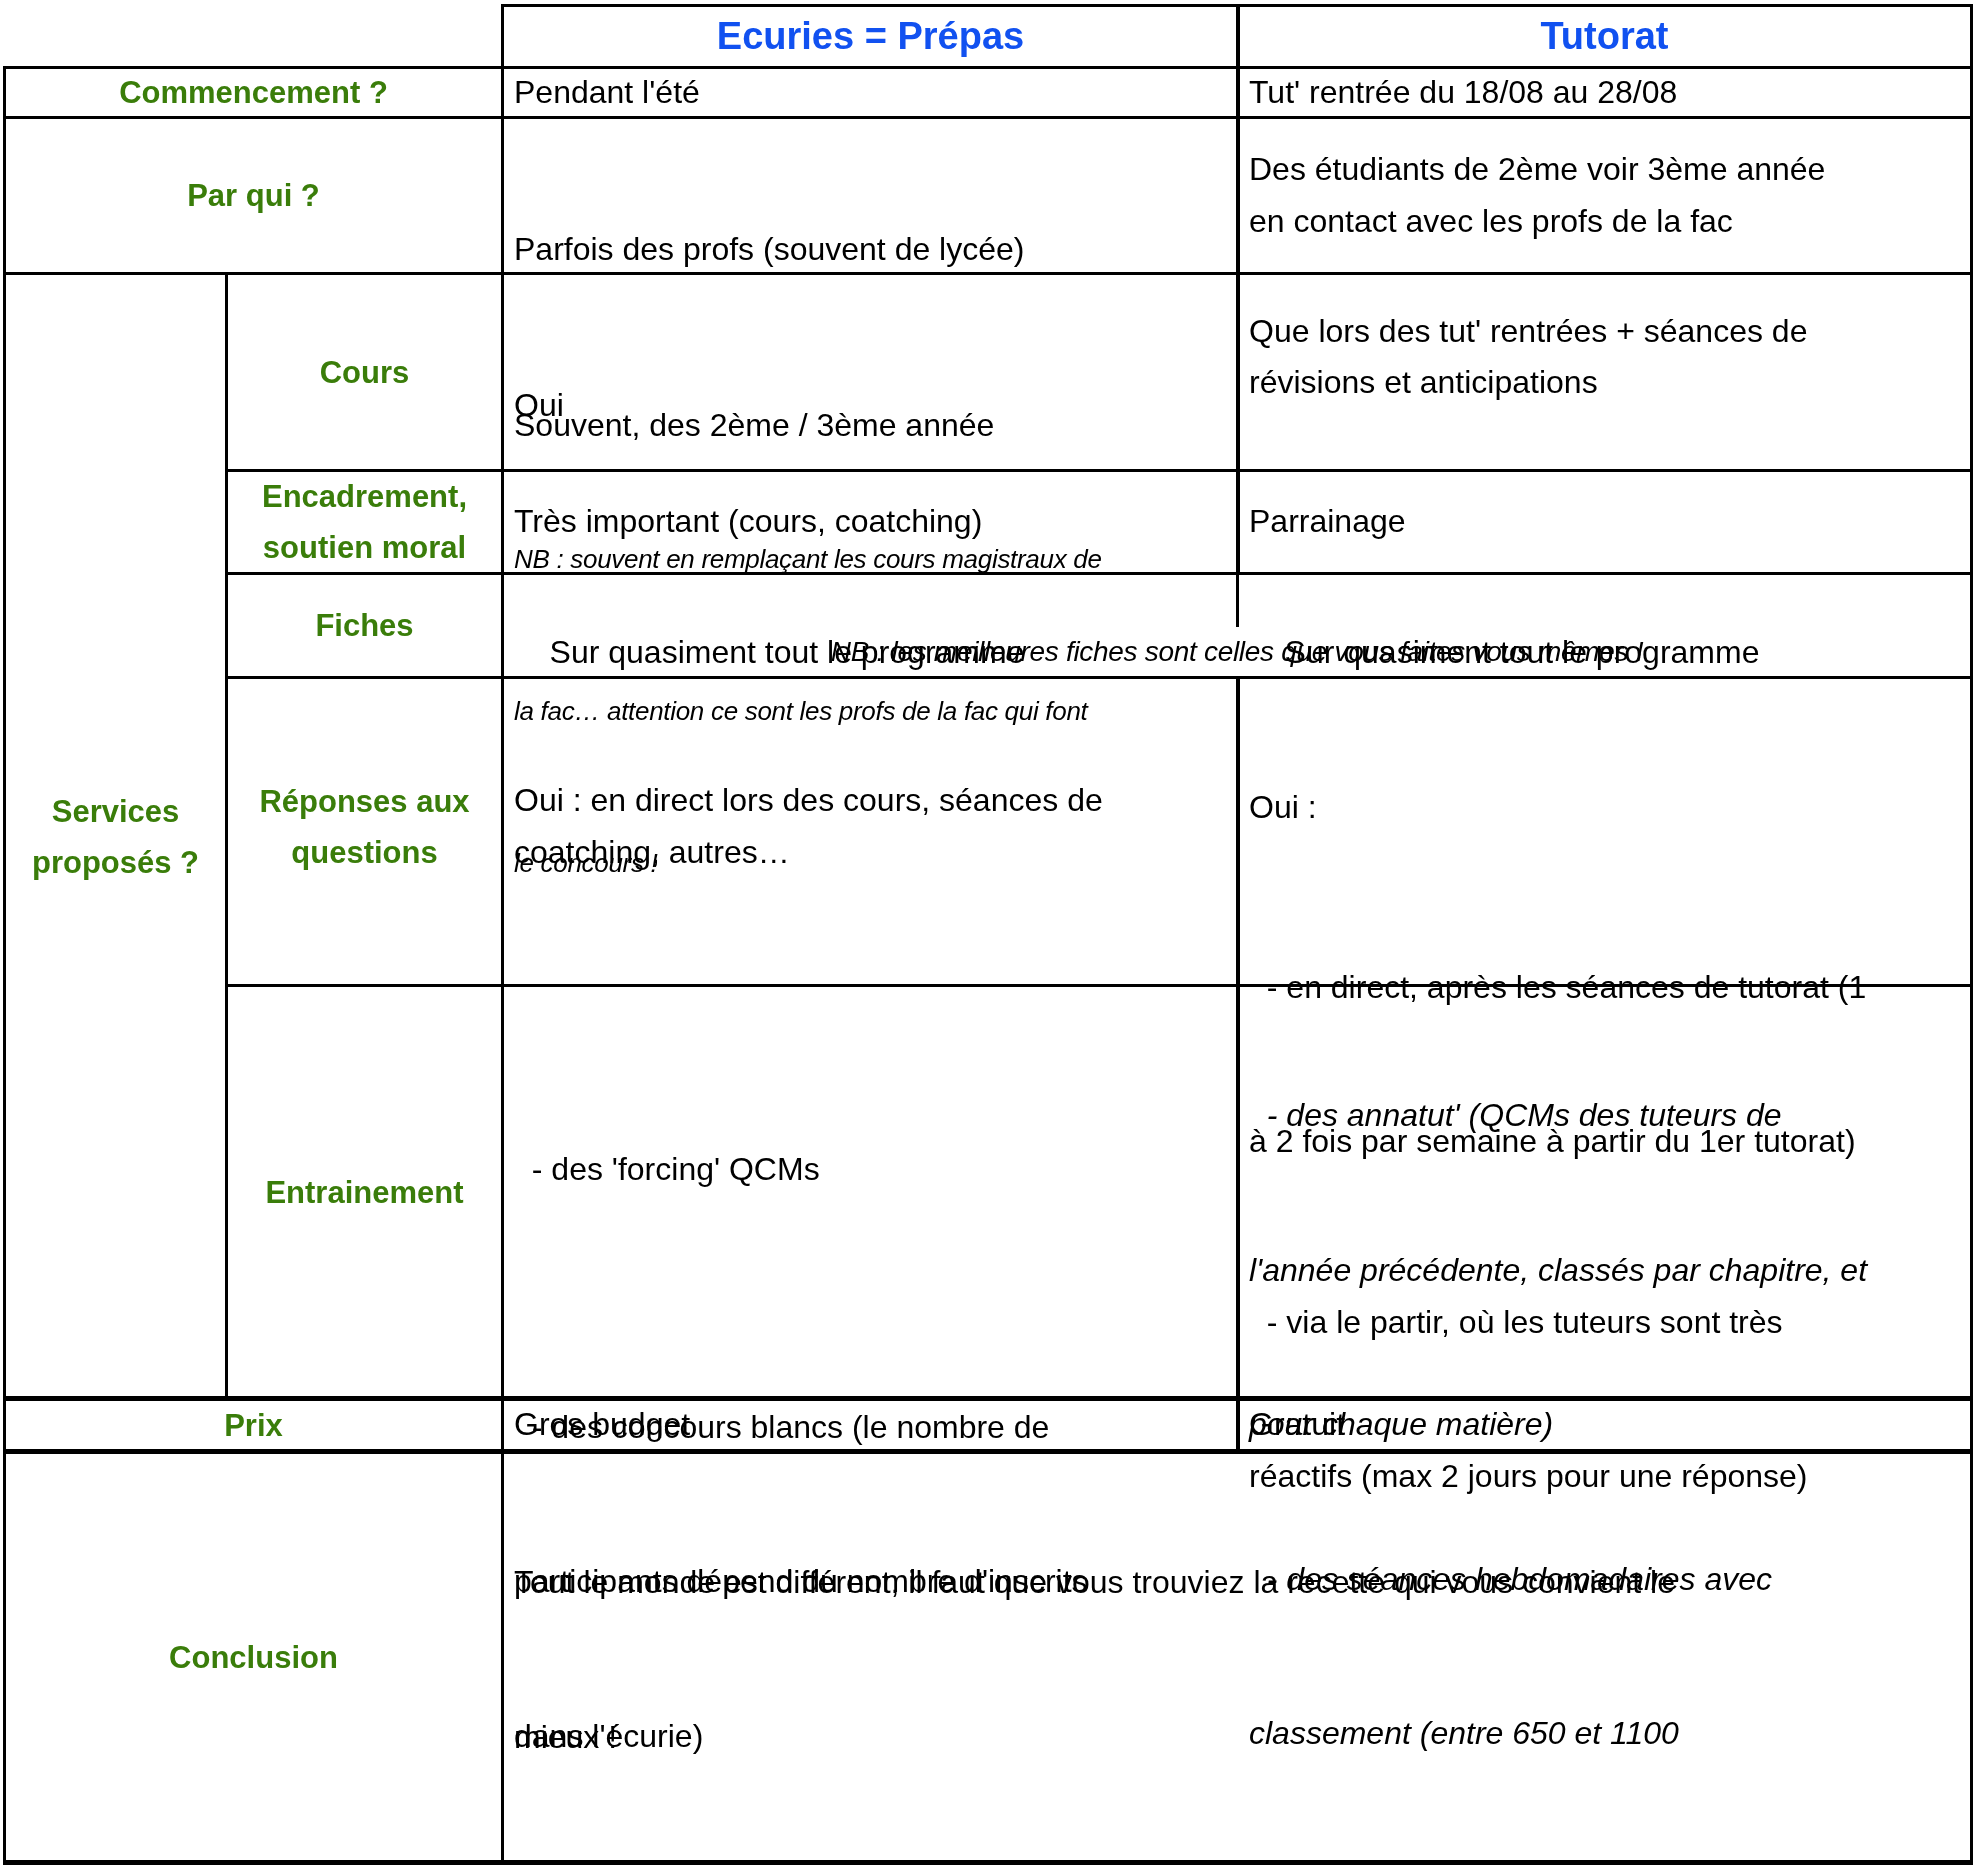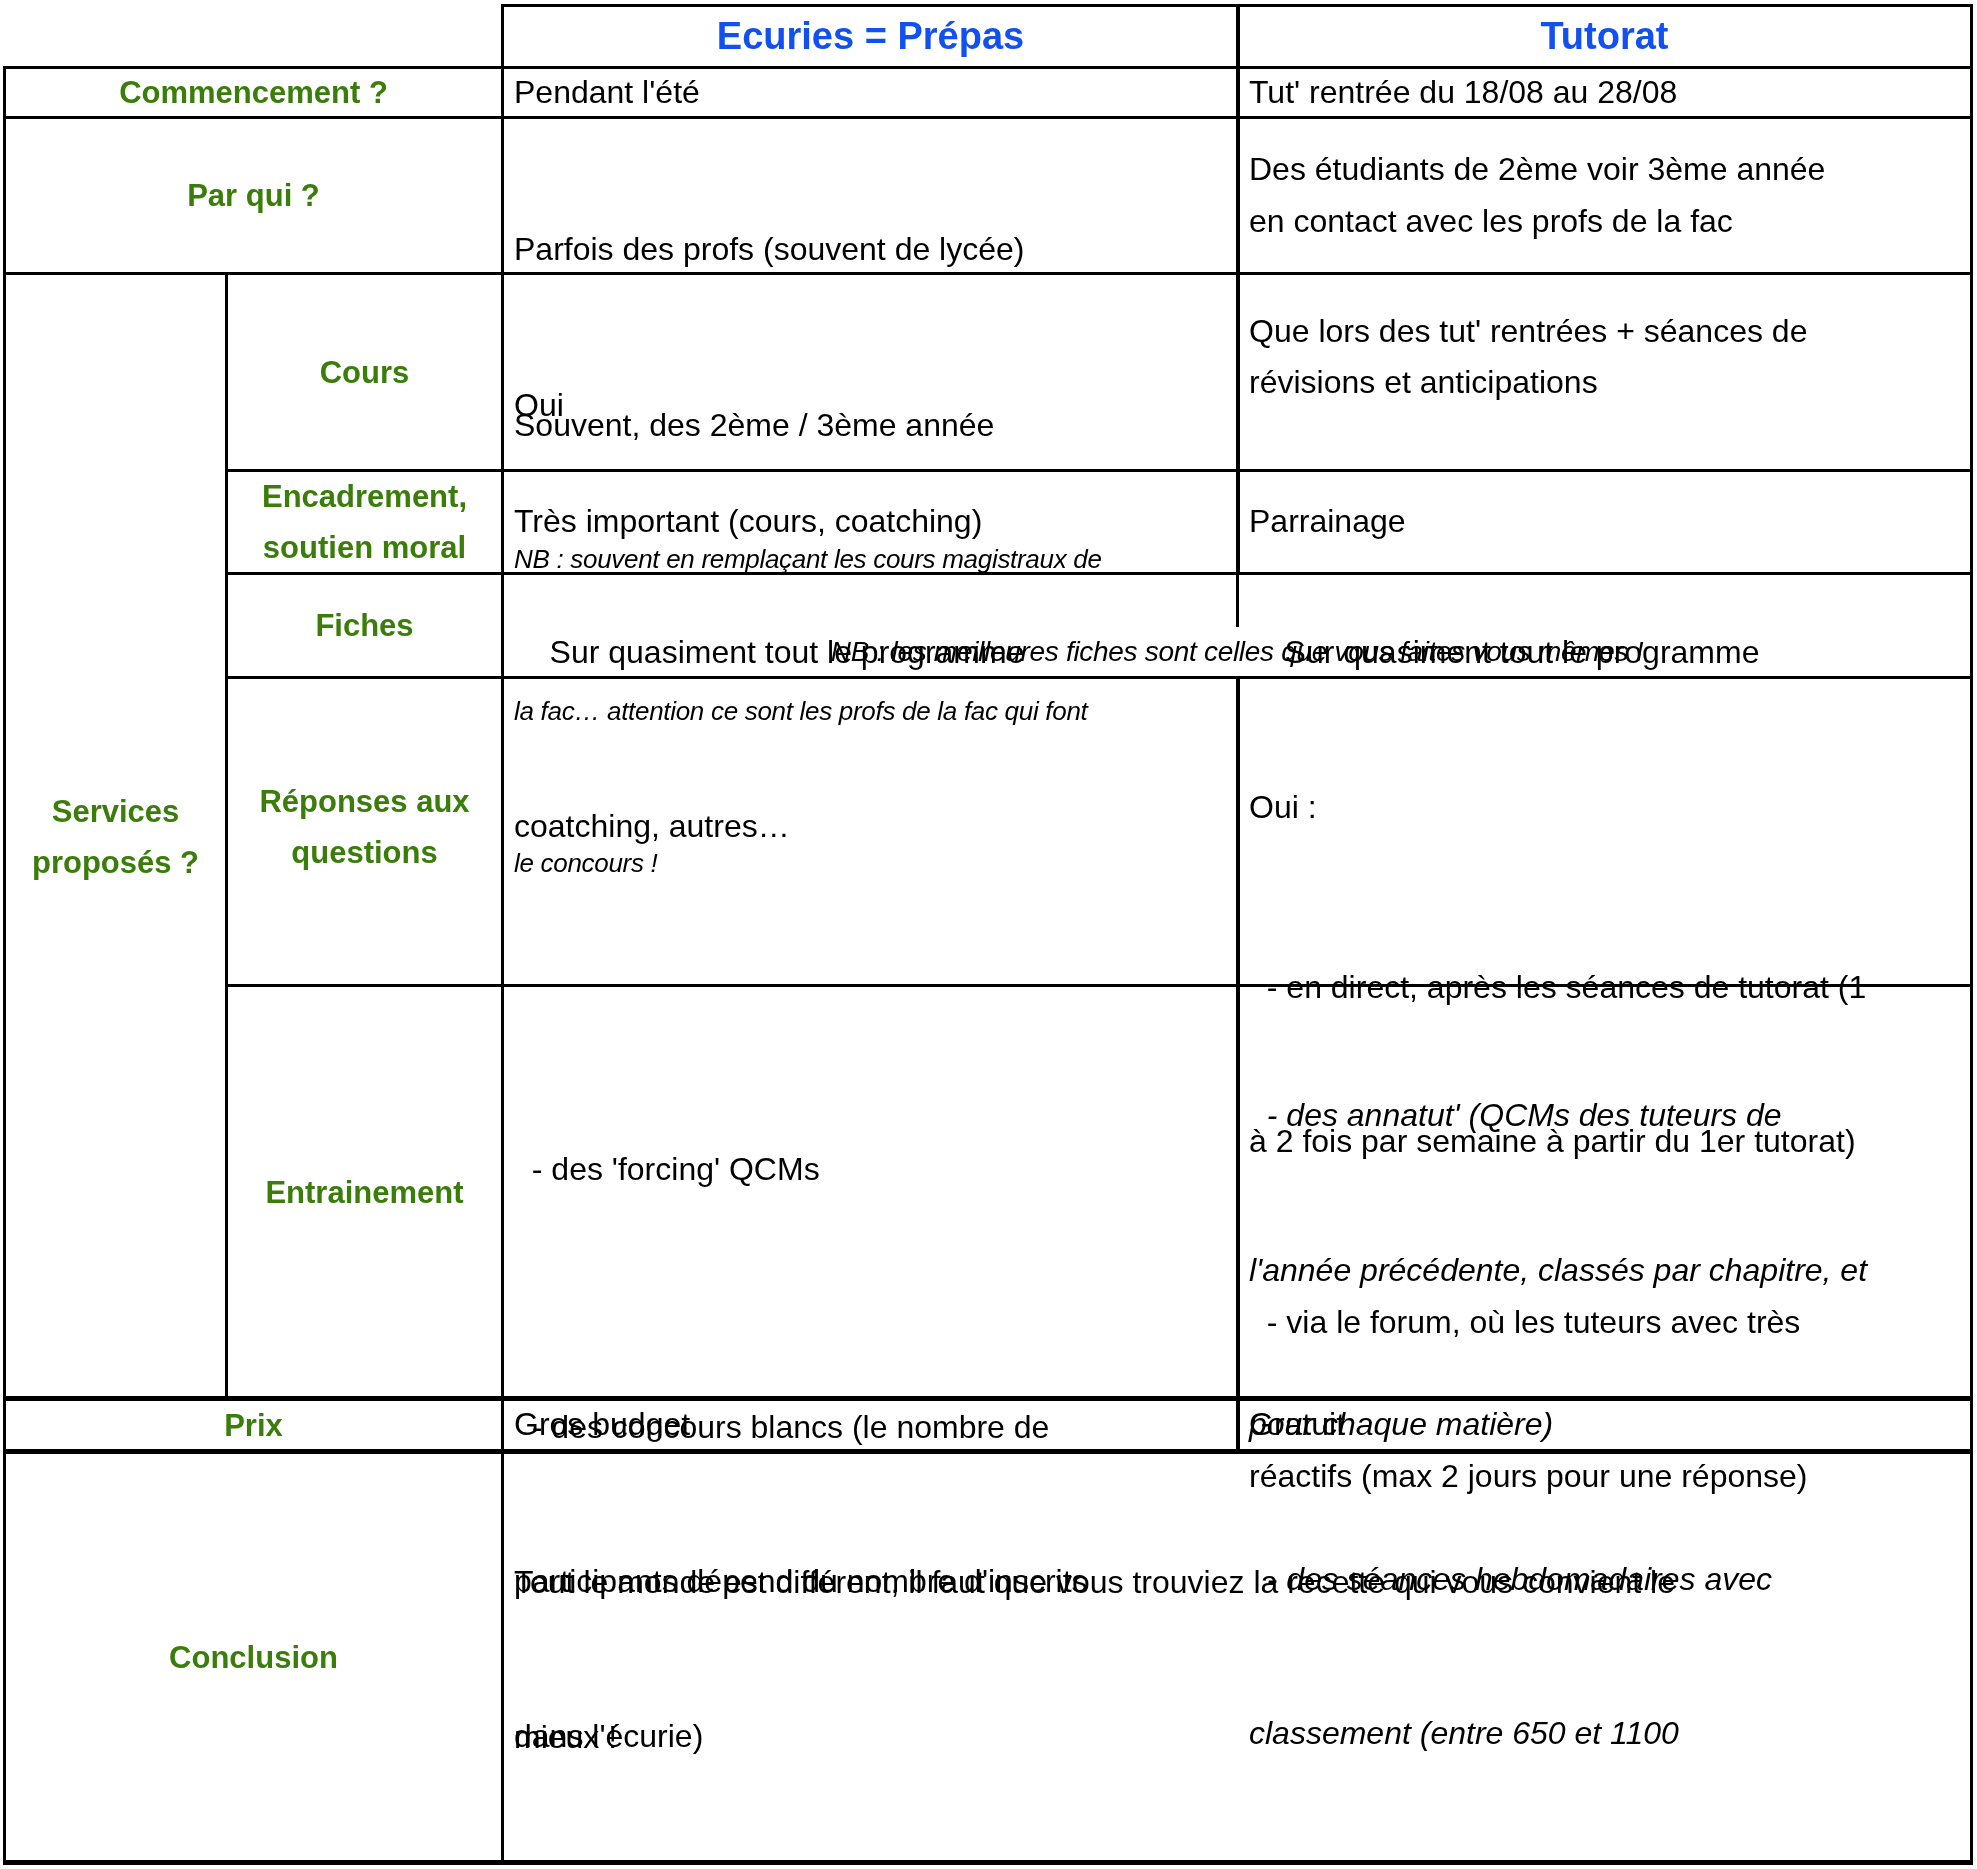--- a/index.html
+++ b/index.html
@@ -93,27 +93,28 @@
   <div class="it" style="position:absolute;left:0;top:52px;width:1466px;text-align:center;font-size:28px;line-height:50px;">
     <span>NB : les meilleures fiches sont celles que vous faites vous mêmes !</span>
   </div>
 </div>
 
 <div class="cell b lbl" style="left:225px;top:676px;width:279px;height:311px;flex-direction:column;padding-bottom:10px;">
   <span>Réponses aux</span>
   <span>questions</span>
 </div>
 <div class="cell b txt vc" style="left:501px;top:676px;width:739px;height:311px;padding-bottom:10px;">
+  <span class="line">Oui : en direct lors des cours, séances de</span>
   <span class="line">coatching, autres…</span>
 </div>
 <div class="cell b txt" style="left:1236px;top:676px;width:737px;height:311px;">
   <span class="line">Oui :</span>
   <span class="line" style="margin-top:25px;">  - en direct, après les séances de tutorat (1</span>
   <span class="line">à 2 fois par semaine à partir du 1er tutorat)</span>
-  <span class="line" style="margin-top:26px;">  - via le forum, où les tuteurs avec très</span>
+  <span class="line" style="margin-top:26px;">  - via le partir, où les tuteurs sont très</span>
   <span class="line">réactifs (max 2 jours pour une réponse)</span>
 </div>
 
 <div class="cell b lbl" style="left:225px;top:984px;width:279px;height:417px;">
   <span>Entrainement</span>
 </div>
 <div class="cell b txt" style="left:501px;top:984px;width:739px;height:417px;padding-top:54px;">
   <span class="line">  - des 'forcing' QCMs</span>
   <span class="line" style="margin-top:103px;">  - des concours blancs (le nombre de</span>
   <span class="line">participants dépend du nombre d'inscrits</span>

